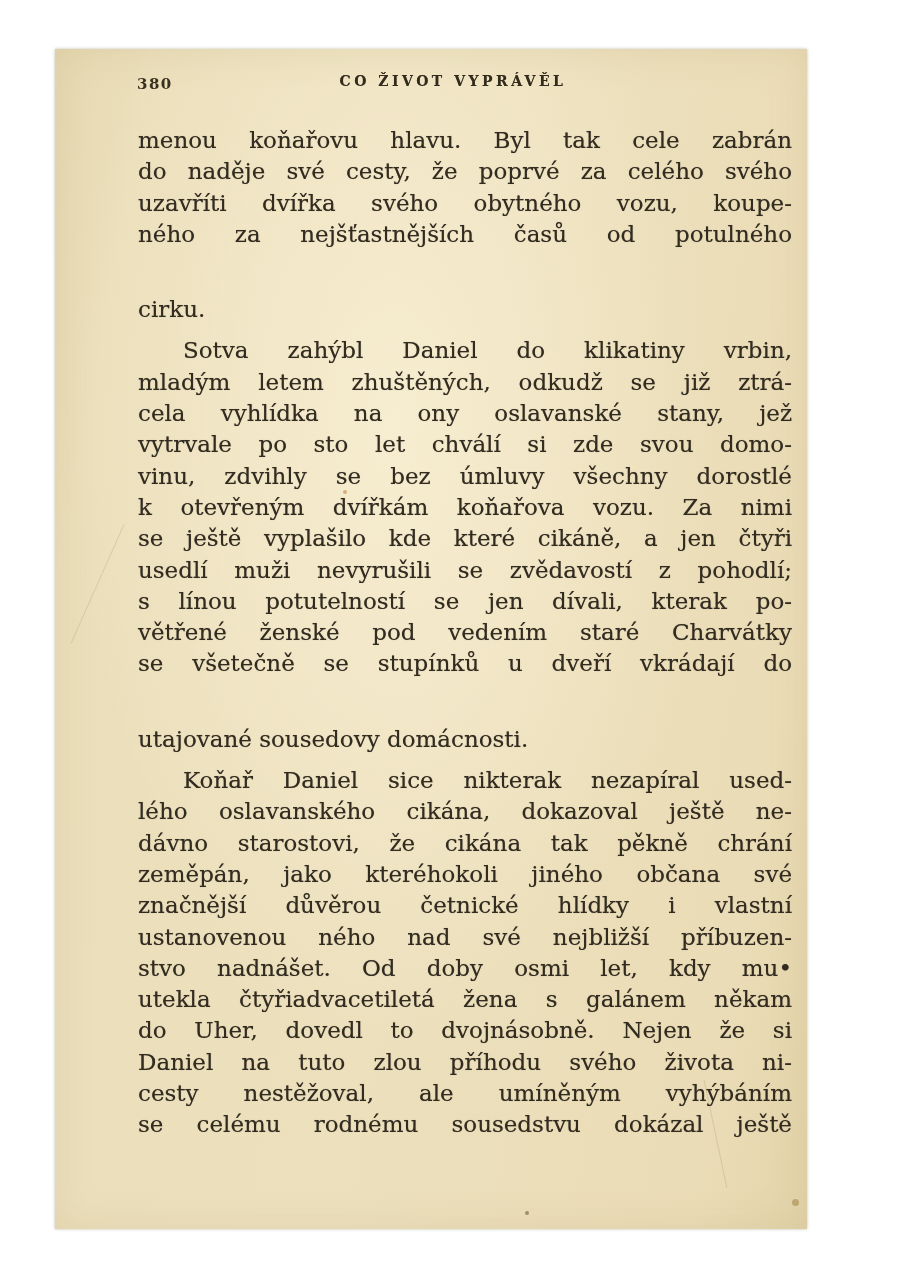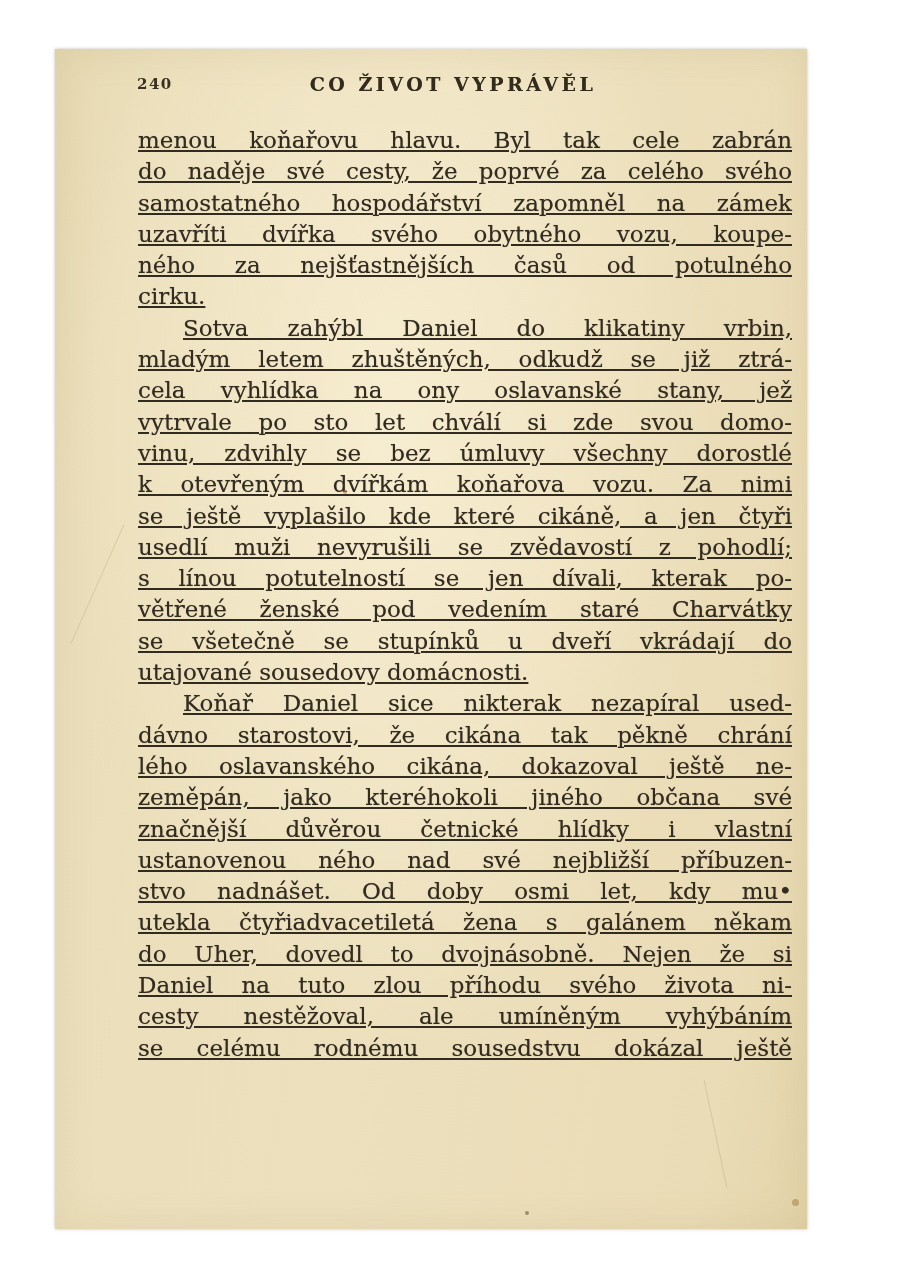--- a/index.html
+++ b/index.html
@@ -42,47 +42,48 @@
     font-weight: 700;
     letter-spacing: 1.5px;
     color: #38311f;
   }
   .running-title {
     position: absolute;
     left: 0;
     right: 22px;
     top: 0;
     text-align: center;
-    font-size: 19px;
+    font-size: 14px;
     font-weight: 700;
     letter-spacing: 3.5px;
     color: #332c1c;
     text-shadow: 0 0 0.6px rgba(51,44,28,0.55);
   }
   .text-block {
     position: absolute;
     left: 83px;
     top: 76px;
     width: 654px;
     font-size: 23px;
     line-height: 31.3px;
     color: #322b20;
     text-shadow: 0 0 0.7px rgba(50,43,32,0.5);
-    text-decoration: underline;
   }
   .line {
     text-align: justify;
     text-align-last: justify;
     white-space: normal;
   }
   .line.nojust {
     text-align-last: left;
+    margin-top: 44px;
   }
   .line.indent {
     text-indent: 45px;
+    margin-top: 10px;
   }
   .speck {
     position: absolute;
     border-radius: 50%;
   }
   .speck.s1 { left: 737px; top: 1150px; width: 7px; height: 7px; background: #b3985f; opacity: 0.75; }
   .speck.s2 { left: 470px; top: 1162px; width: 4px; height: 4px; background: #6d5c3c; opacity: 0.6; }
   .speck.s3 { left: 288px; top: 441px; width: 4px; height: 4px; background: #c07c43; opacity: 0.55; }
   .scratch {
     position: absolute;
@@ -92,46 +93,45 @@
   .scratch.c1 { left: 42px; top: 470px; height: 130px; transform: rotate(24deg); }
   .scratch.c2 { left: 660px; top: 1030px; height: 110px; transform: rotate(-12deg); }
 </style>
 </head>
 <body>
 
 <div class="scan">
   <div class="paper">
 
     <div class="page-header">
-      <span class="page-number">240</span>
+      <span class="page-number">380</span>
       <span class="running-title">CO ŽIVOT VYPRÁVĚL</span>
     </div>
 
     <div class="text-block">
         <div class="line">menou koňařovu hlavu. Byl tak cele zabrán</div>
         <div class="line">do naděje své cesty, že poprvé za celého svého</div>
-        <div class="line">samostatného hospodářství zapomněl na zámek</div>
         <div class="line">uzavříti dvířka svého obytného vozu, koupe-</div>
         <div class="line">ného za nejšťastnějších časů od potulného</div>
         <div class="line nojust">cirku.</div>
         <div class="line indent">Sotva zahýbl Daniel do klikatiny vrbin,</div>
         <div class="line">mladým letem zhuštěných, odkudž se již ztrá-</div>
         <div class="line">cela vyhlídka na ony oslavanské stany, jež</div>
         <div class="line">vytrvale po sto let chválí si zde svou domo-</div>
         <div class="line">vinu, zdvihly se bez úmluvy všechny dorostlé</div>
         <div class="line">k otevřeným dvířkám koňařova vozu. Za nimi</div>
         <div class="line">se ještě vyplašilo kde které cikáně, a jen čtyři</div>
         <div class="line">usedlí muži nevyrušili se zvědavostí z pohodlí;</div>
         <div class="line">s línou potutelností se jen dívali, kterak po-</div>
         <div class="line">větřené ženské pod vedením staré Charvátky</div>
         <div class="line">se všetečně se stupínků u dveří vkrádají do</div>
         <div class="line nojust">utajované sousedovy domácnosti.</div>
         <div class="line indent">Koňař Daniel sice nikterak nezapíral used-</div>
+        <div class="line">lého oslavanského cikána, dokazoval ještě ne-</div>
         <div class="line">dávno starostovi, že cikána tak pěkně chrání</div>
-        <div class="line">lého oslavanského cikána, dokazoval ještě ne-</div>
         <div class="line">zeměpán, jako kteréhokoli jiného občana své</div>
         <div class="line">značnější důvěrou četnické hlídky i vlastní</div>
         <div class="line">ustanovenou ného nad své nejbližší příbuzen-</div>
         <div class="line">stvo nadnášet. Od doby osmi let, kdy mu•</div>
         <div class="line">utekla čtyřiadvacetiletá žena s galánem někam</div>
         <div class="line">do Uher, dovedl to dvojnásobně. Nejen že si</div>
         <div class="line">Daniel na tuto zlou příhodu svého života ni-</div>
         <div class="line">cesty nestěžoval, ale umíněným vyhýbáním</div>
         <div class="line">se celému rodnému sousedstvu dokázal ještě</div>
       </div>

